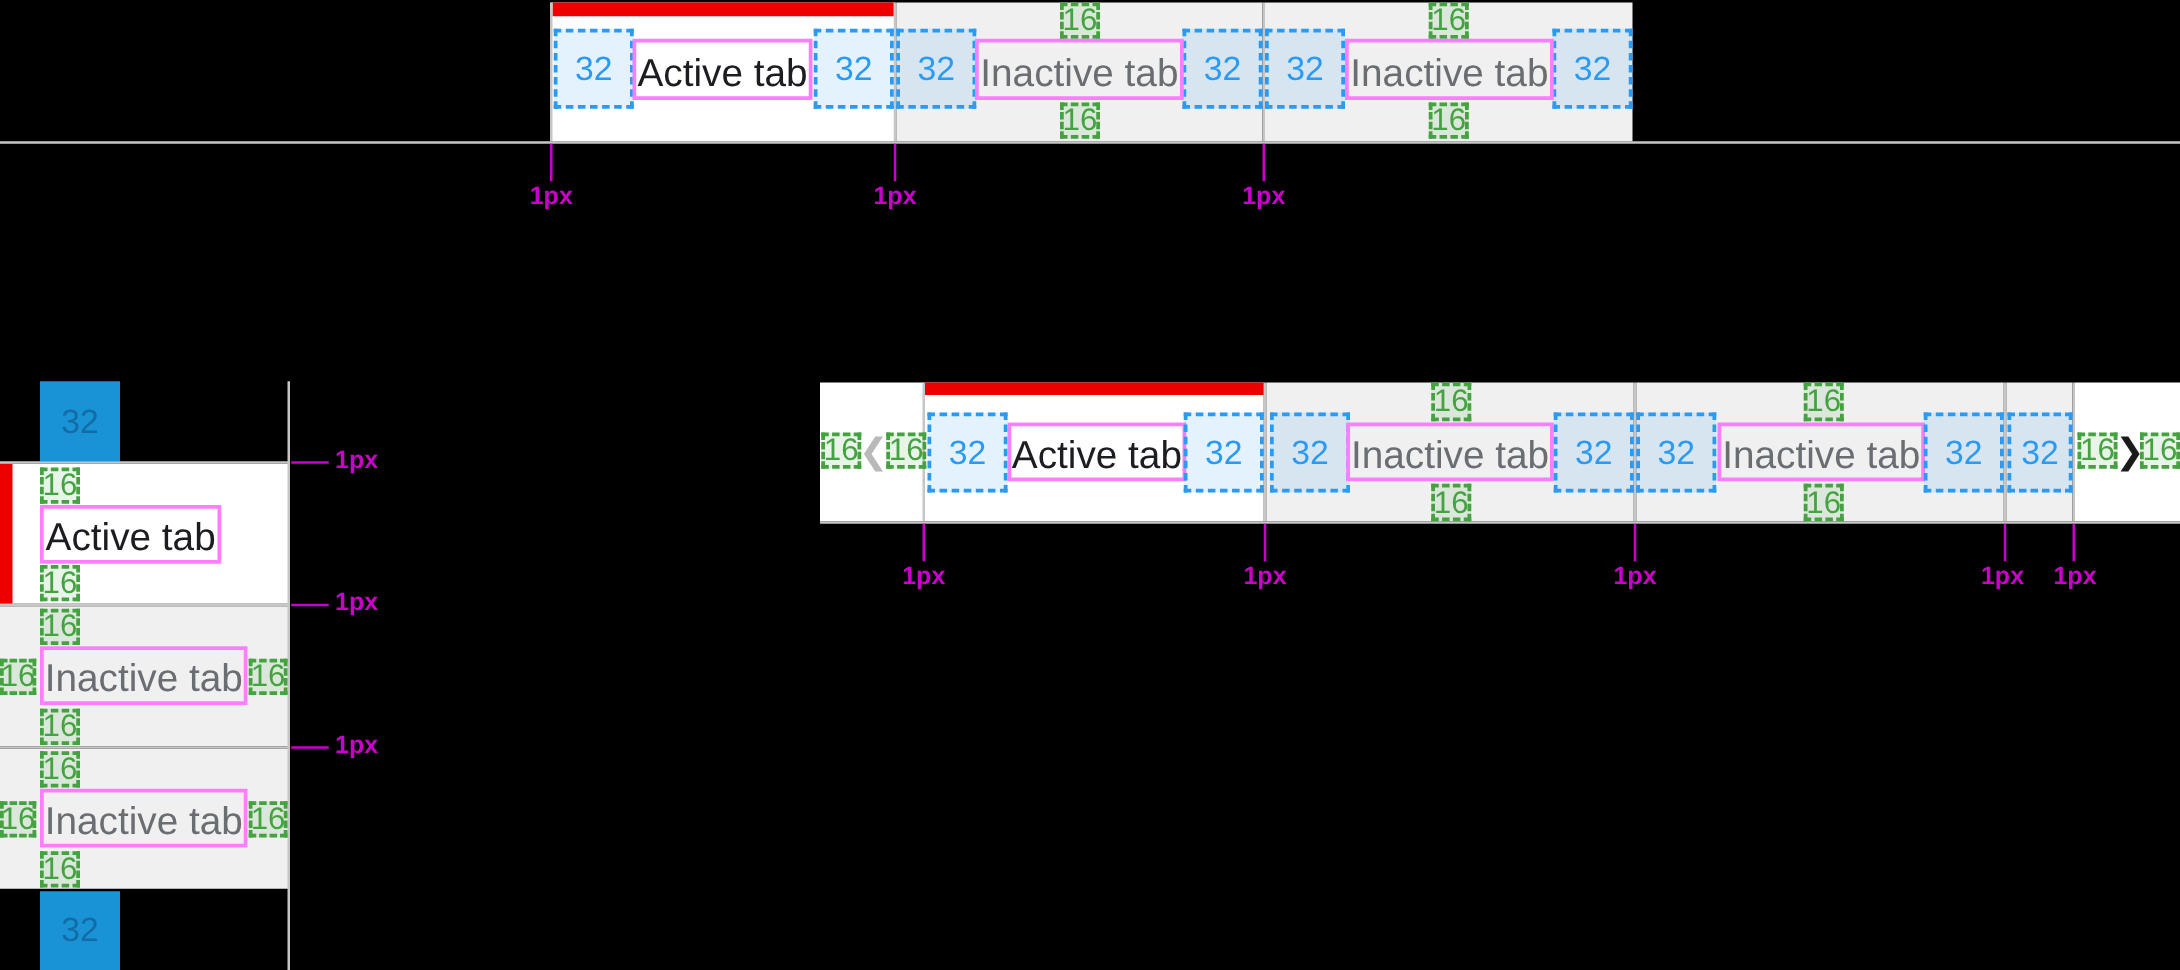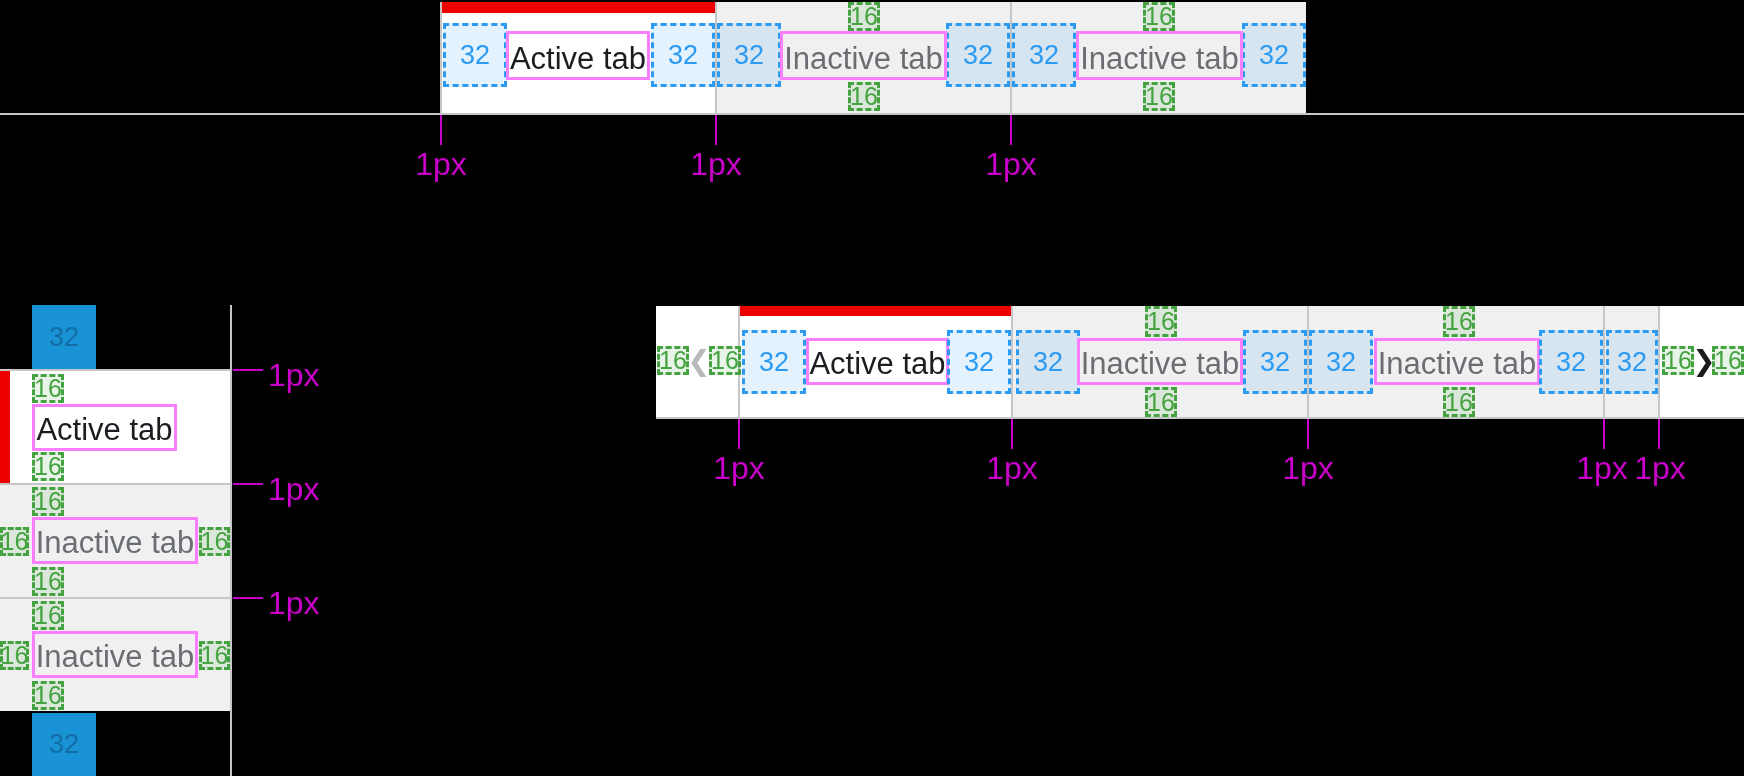--- a/index.html
+++ b/index.html
@@ -20,21 +20,21 @@
        background:rgba(77,167,68,.13);color:var(--annotation_green,#44a340);
        font-size:25px;line-height:1;display:flex;align-items:center;justify-content:center;}
   .pink{border:3px solid var(--annotation_pink,#fb7eff);
         display:flex;align-items:flex-end;justify-content:center;}
   .tab-label{font-size:31px;white-space:nowrap;}
   .lab-active{color:var(--text_active,#1b1d21);}
   .lab-inactive{color:var(--text_inactive,#6a6e73);}
   
   .tickv{width:2px;background:var(--annotation_magenta,#c900c9);}
   .tickh{height:2px;background:var(--annotation_magenta,#c900c9);}
-  .ticklabel{color:var(--annotation_magenta,#c900c9);font-weight:normal;font-size:32px;
+  .ticklabel{color:var(--annotation_magenta,#c900c9);font-weight:bold;font-size:20px;
              width:64px;text-align:center;}
   
   .bluesq{width:64px;height:64px;background:var(--swatch_blue,#1a93d6);
           color:rgba(10,70,115,.5);font-size:27px;
           display:flex;align-items:center;justify-content:center;}
   .chev{font-family:"DejaVu Sans",sans-serif;font-size:28px;font-weight:bold;
         display:flex;align-items:center;justify-content:center;width:32px;height:36px;}
   .chev-off{color:var(--chevron_disabled,#b9b9b9);}
   .chev-on{color:var(--chevron_enabled,#1b1b1b);}
 </style>

